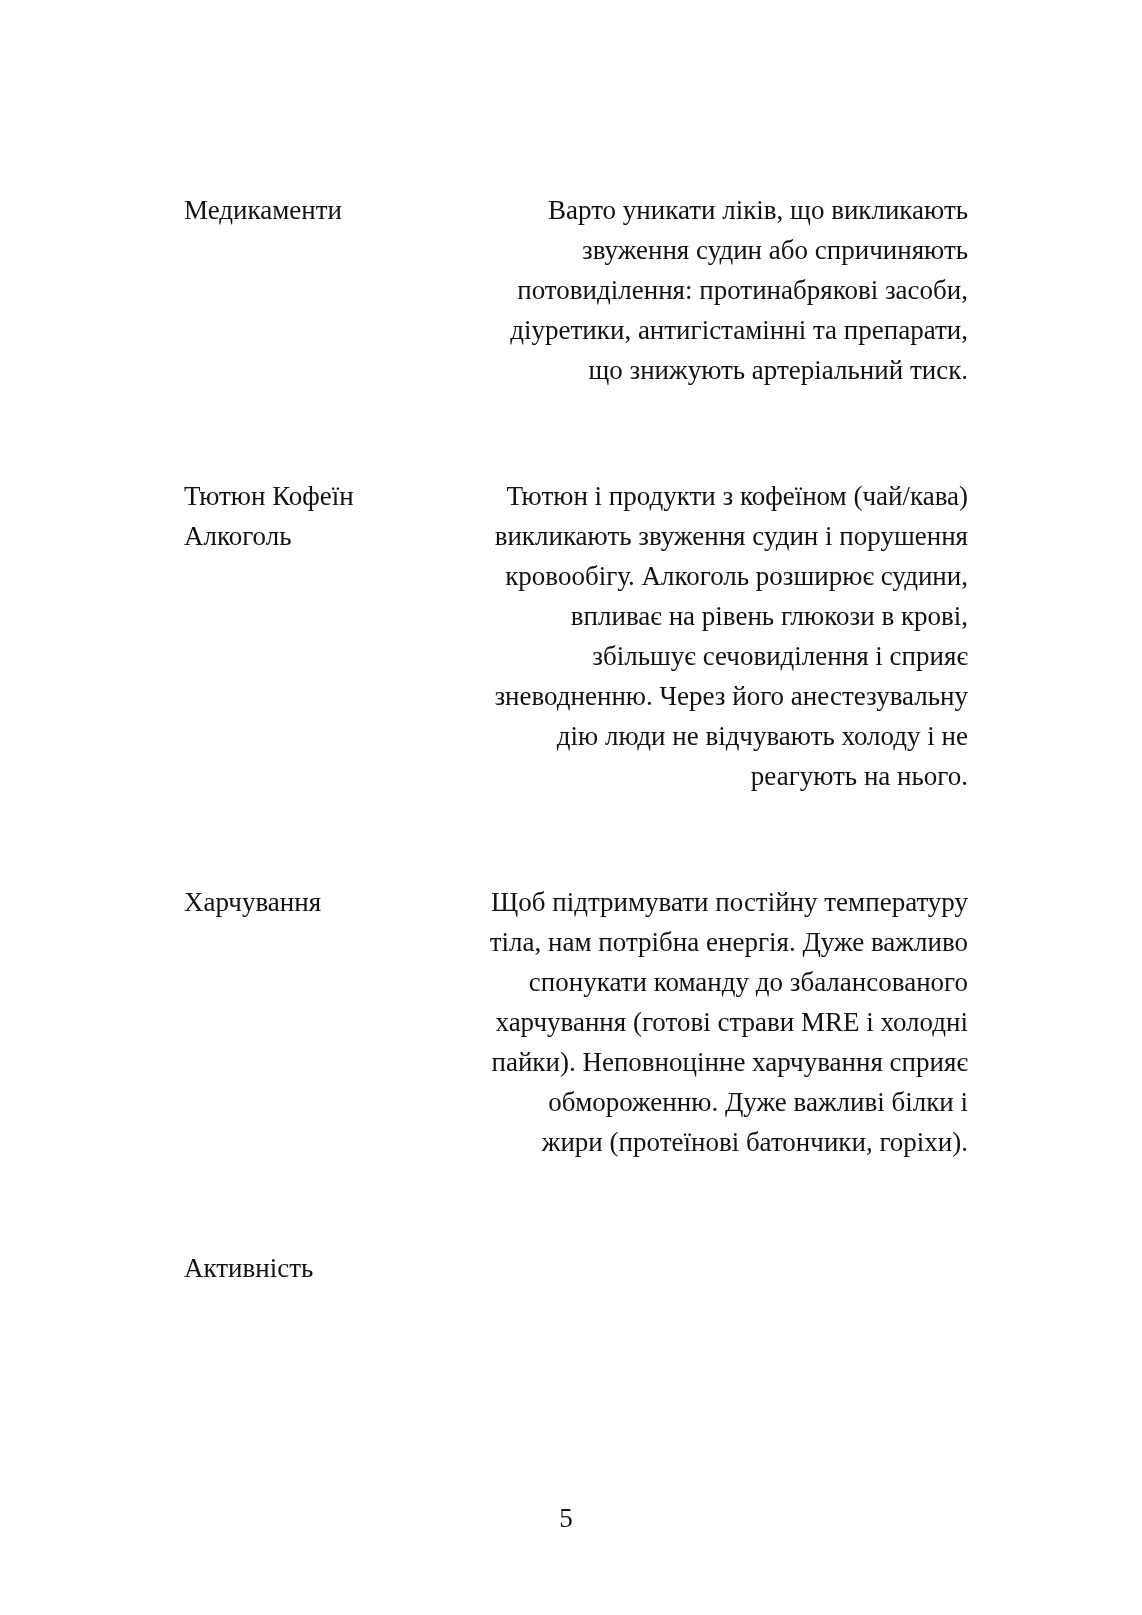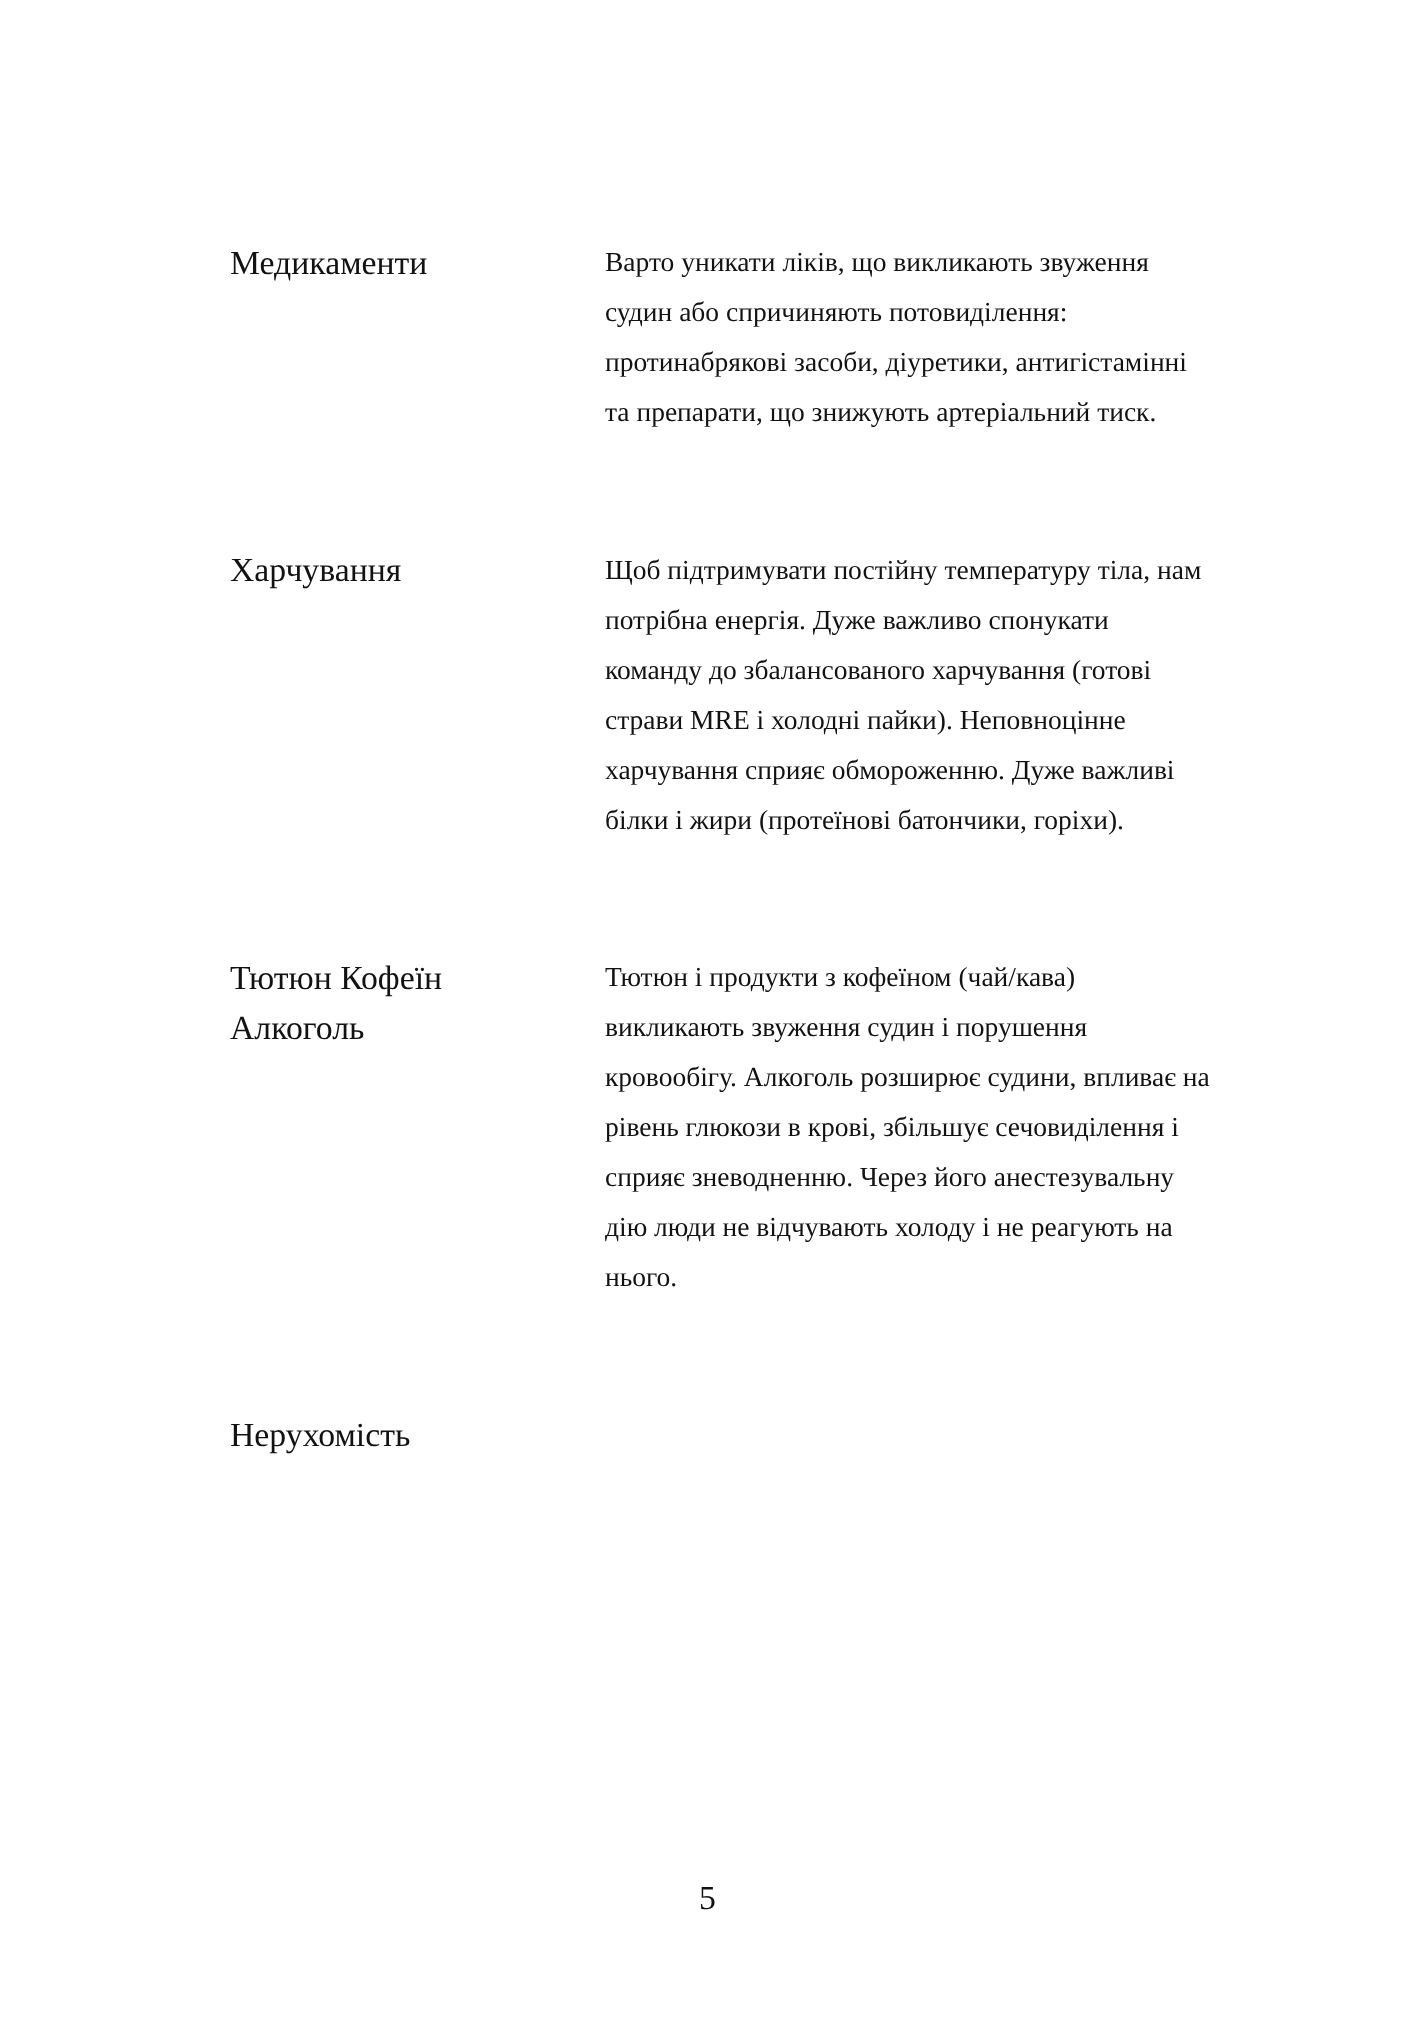--- a/index.html
+++ b/index.html
@@ -43,23 +43,23 @@
     width: 300px;
     flex: 0 0 300px;
     font-size: 27px;
     line-height: 40px;
     padding-right: 30px;
   }
 
   .def-text {
     flex: 1 1 auto;
     width: 580px;
-    font-size: 22px;
+    font-size: 27px;
     line-height: 40px;
-    text-align: left;
+    text-align: right;
   }
 
   .page-number {
     position: absolute;
     top: 1466px;
     left: 0;
     width: 1100px;
     text-align: center;
     font-size: 27px;
     line-height: 40px;
@@ -72,30 +72,30 @@
 <div class="page">
 
   <div class="content">
 
     <div class="def-row">
       <div class="def-label">Медикаменти</div>
       <div class="def-text">Варто уникати ліків, що викликають звуження судин або спричиняють потовиділення: протинабрякові засоби, діуретики, антигістамінні та препарати, що знижують артеріальний тиск.</div>
     </div>
 
     <div class="def-row">
+      <div class="def-label">Тютюн Кофеїн Алкоголь</div>
+      <div class="def-text">Тютюн і продукти з кофеїном (чай/кава) викликають звуження судин і порушення кровообігу. Алкоголь розширює судини, впливає на рівень глюкози в крові, збільшує сечовиділення і сприяє зневодненню. Через його анестезувальну дію люди не відчувають холоду і не реагують на нього.</div>
+    </div>
+
+    <div class="def-row">
       <div class="def-label">Харчування</div>
       <div class="def-text">Щоб підтримувати постійну температуру тіла, нам потрібна енергія. Дуже важливо спонукати команду до збалансованого харчування (готові страви MRE і холодні пайки). Неповноцінне харчування сприяє обмороженню. Дуже важливі білки і жири (протеїнові батончики, горіхи).</div>
     </div>
 
     <div class="def-row">
-      <div class="def-label">Тютюн Кофеїн Алкоголь</div>
-      <div class="def-text">Тютюн і продукти з кофеїном (чай/кава) викликають звуження судин і порушення кровообігу. Алкоголь розширює судини, впливає на рівень глюкози в крові, збільшує сечовиділення і сприяє зневодненню. Через його анестезувальну дію люди не відчувають холоду і не реагують на нього.</div>
-    </div>
-
-    <div class="def-row">
-      <div class="def-label">Нерухомість</div>
+      <div class="def-label">Активність</div>
     </div>
 
   </div>
 
   <div class="page-number">5</div>
 
 </div>
 
 </body></html>

